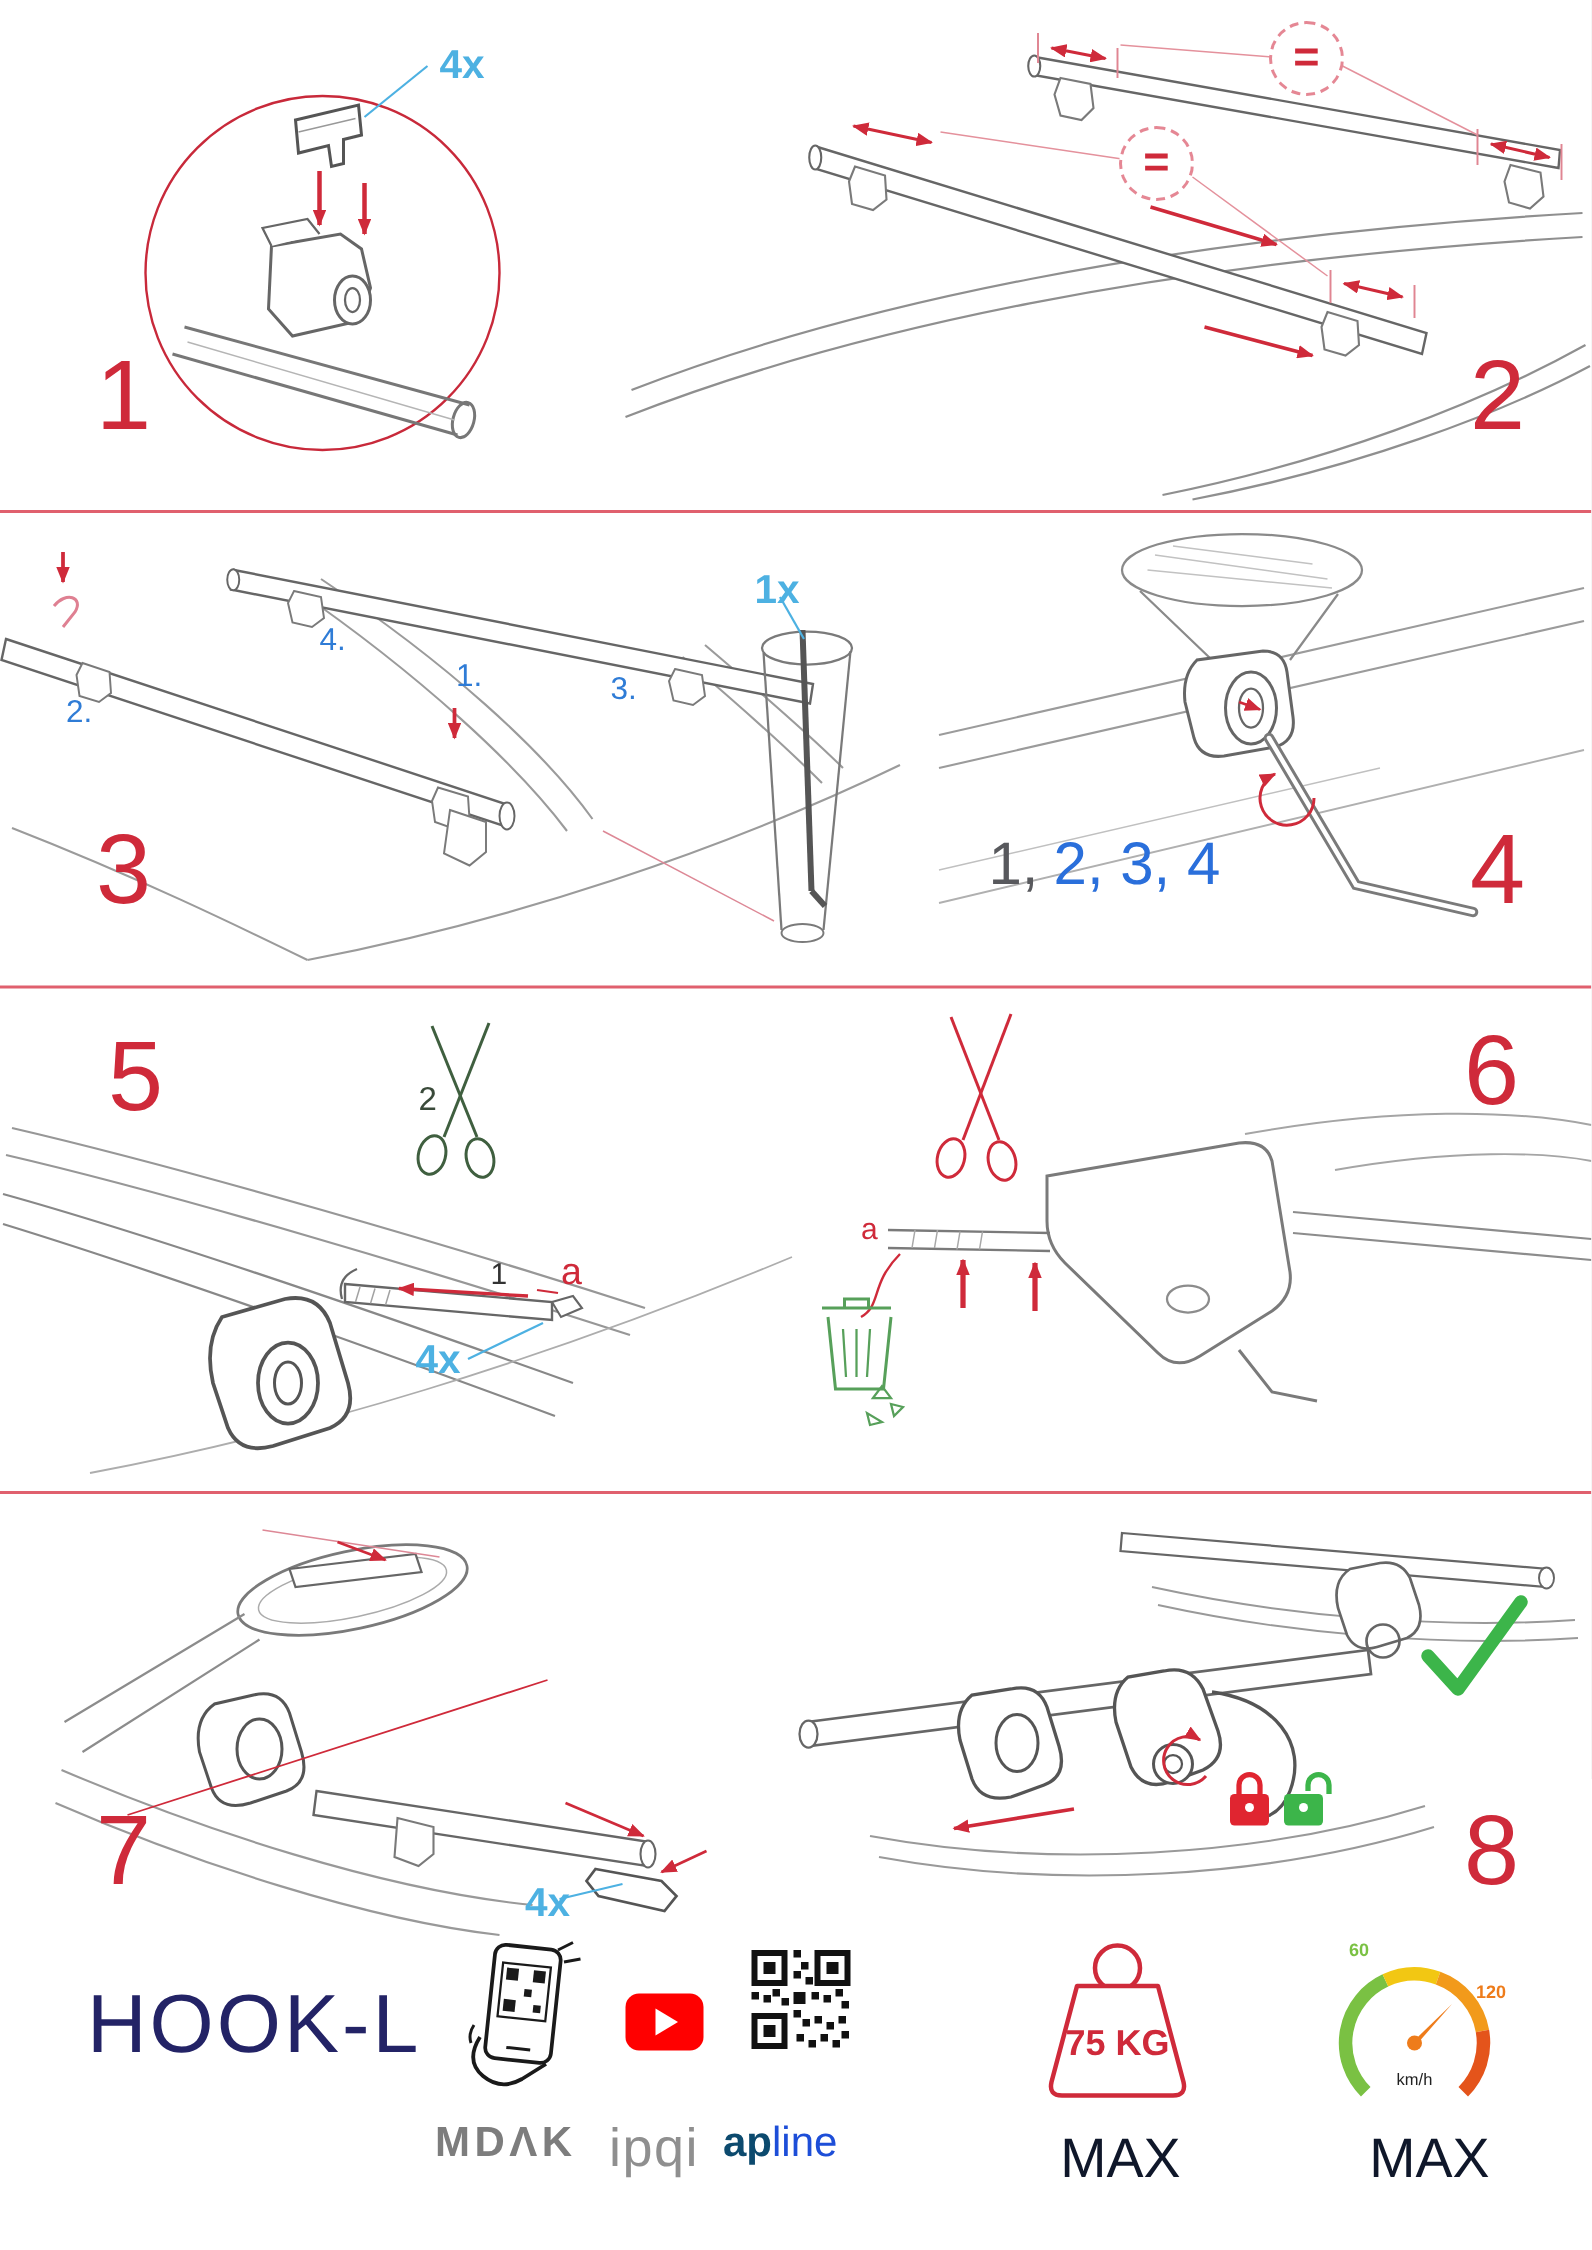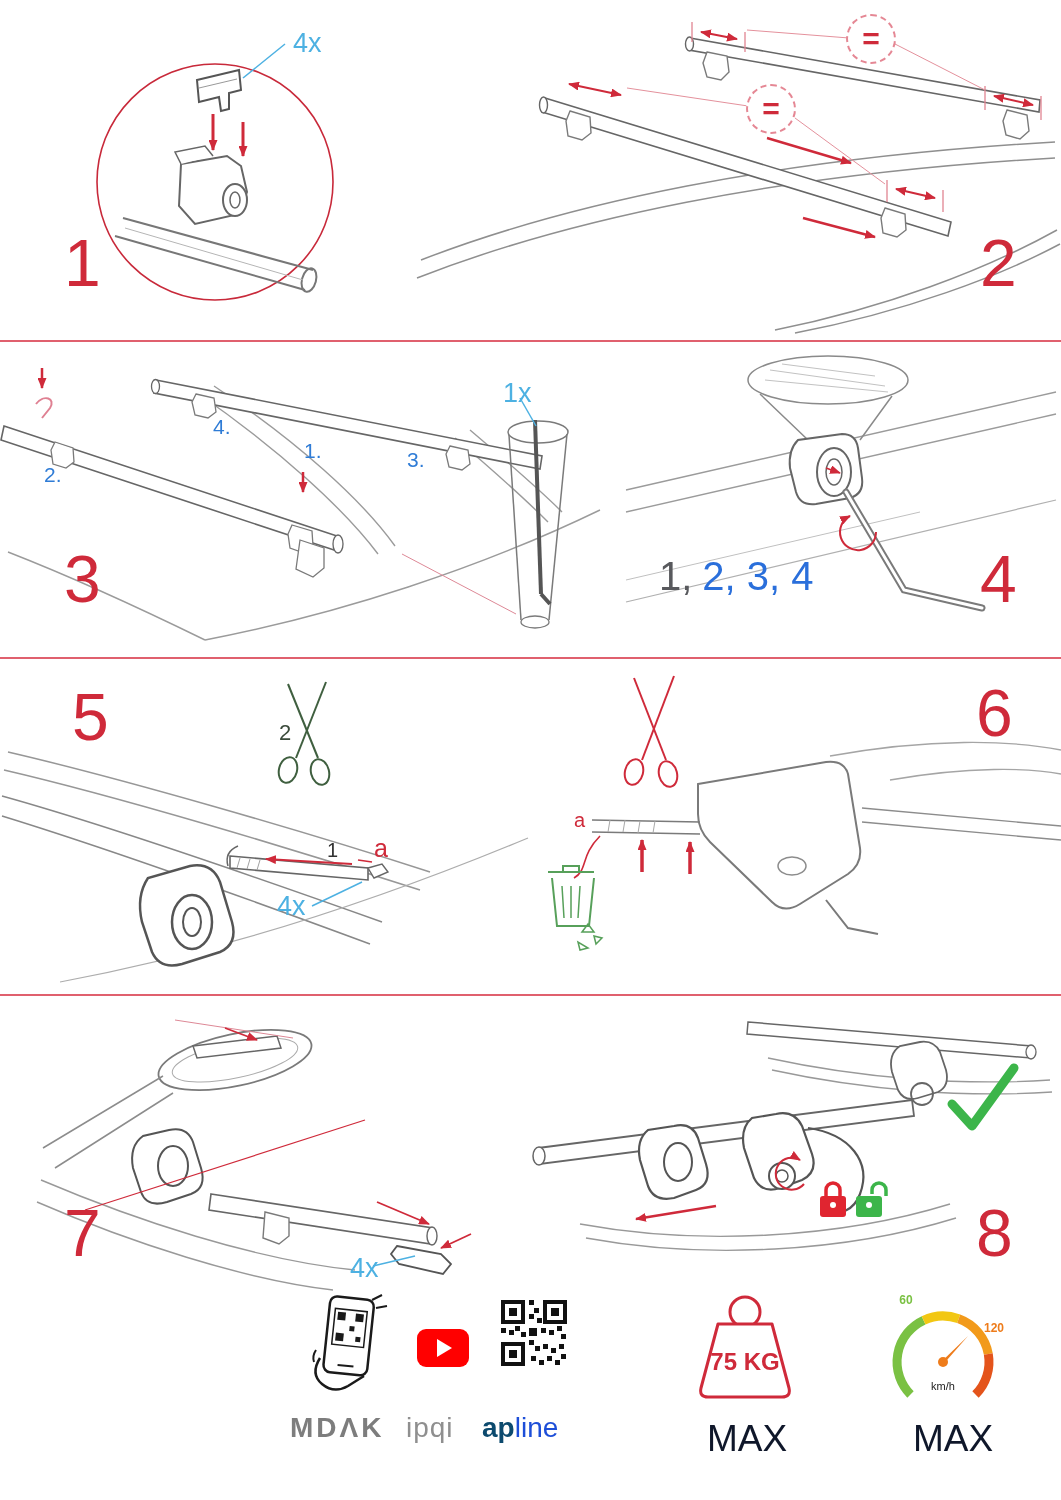--- a/index.html
+++ b/index.html
@@ -5,38 +5,38 @@
   * { margin:0; padding:0; box-sizing:border-box; }
   html,body { background:#ededed; }
   body { font-family:"Liberation Sans", sans-serif; }
   .page { position:relative; width:1061px; height:1500px; background:#ffffff; margin:0 auto; overflow:hidden; }
   svg.illus { position:absolute; overflow:visible; }
   svg text { font-family:"Liberation Sans", sans-serif; }
 
   .divider { position:absolute; left:0; width:100%; height:2px; background:#e0606e; }
 
   .step-num { position:absolute; font-size:66px; line-height:1; font-weight:400; color:#cf2a3a; }
-  .qty-label { position:absolute; font-size:27px; line-height:1; color:#4db1e2; font-weight:400; }
+  .qty-label { position:absolute; font-size:27px; line-height:1; color:#4db1e2; font-weight:700; }
   .sub-num { position:absolute; font-size:21px; line-height:1; color:#2f7cd6; font-weight:500; }
   .small-label { position:absolute; line-height:1; }
 
   .eq-circle { position:absolute; width:50px; height:50px; border:2px dashed #e58794; border-radius:50%;
                display:flex; align-items:center; justify-content:center;
                font-size:30px; font-weight:700; color:#cf2a3a; background:#fff; }
 
   .seq { position:absolute; font-size:40px; font-weight:500; line-height:1;margin-left:14px; }
   .seq .g { color:#58595d; }
   .seq .b { color:#2a6fdb; margin-left:10px; }
 
   .product-title { position:absolute; font-size:55px; line-height:1; font-weight:500; color:#232366; letter-spacing:2px; }
   .brand-line { position:absolute; font-size:31px; line-height:1; font-weight:600; }
   .brand-line .p1 { color:#3c3c3c; }
   .brand-line .p2 { color:#cc2636; }
   .logo-mdak { position:absolute; font-size:28px; line-height:1; font-weight:700; color:#7d7d7d; letter-spacing:3px; }
-  .logo-ipqi { position:absolute; font-size:28px; line-height:1; font-weight:500; color:#8f8f8f; letter-spacing:1px; }
+  .logo-ipqi { position:absolute; font-size:36px; line-height:1; font-weight:500; color:#8f8f8f; letter-spacing:1px; }
   .logo-apline { position:absolute; font-size:28px; line-height:1; }
   .logo-apline .ap { color:#0c4a6e; font-weight:700; }
   .logo-apline .line { color:#1d4ed8; font-weight:400; }
   .max-label { position:absolute; width:110px; text-align:center; font-size:37px; line-height:1; font-weight:500; color:#0f172a; }
 
   .wt-text { font-size:24px; font-weight:600; fill:#cf2a3a; text-anchor:middle; }
   .g60 { font-size:12px; font-weight:700; fill:#7ac143; text-anchor:middle; }
   .g120 { font-size:12px; font-weight:700; fill:#ee7c1b; text-anchor:middle; }
   .gkmh { font-size:11px; font-weight:500; fill:#222; text-anchor:middle; }
 </style>
@@ -349,20 +349,21 @@
       <circle cx="313" cy="207" r="3" fill="#fff"></circle>
     </g>
     <g>
       <path d="M352 196 v-4 a7 7 0 0 1 14 0 v6" fill="none" stroke="#3cb54a" stroke-width="3.5"></path>
       <rect x="336" y="198" width="26" height="21" rx="3" fill="#3cb54a"></rect>
       <circle cx="349" cy="207" r="3" fill="#fff"></circle>
     </g>
   </svg>
   <div class="step-num" style="left:976px; top:1200px;">8</div>
 
+  <div class="product-title" style="left:58px; top:1322px;">HOOK-L</div>
 
   <svg class="illus" style="left:310px; top:1292px;" width="78" height="112" viewBox="0 0 78 112">
     <g transform="rotate(6 39 50)">
       <rect x="16" y="6" width="44" height="76" rx="7" fill="#fff" stroke="#1a1a1a" stroke-width="2.5"></rect>
       <rect x="22" y="18" width="32" height="36" fill="none" stroke="#1a1a1a" stroke-width="1.5"></rect>
       <rect x="25" y="21" width="8" height="8" fill="#1a1a1a"></rect>
       <rect x="43" y="21" width="8" height="8" fill="#1a1a1a"></rect>
       <rect x="25" y="42" width="8" height="8" fill="#1a1a1a"></rect>
       <rect x="38" y="34" width="5" height="5" fill="#1a1a1a"></rect>
       <rect x="45" y="44" width="5" height="5" fill="#1a1a1a"></rect>

